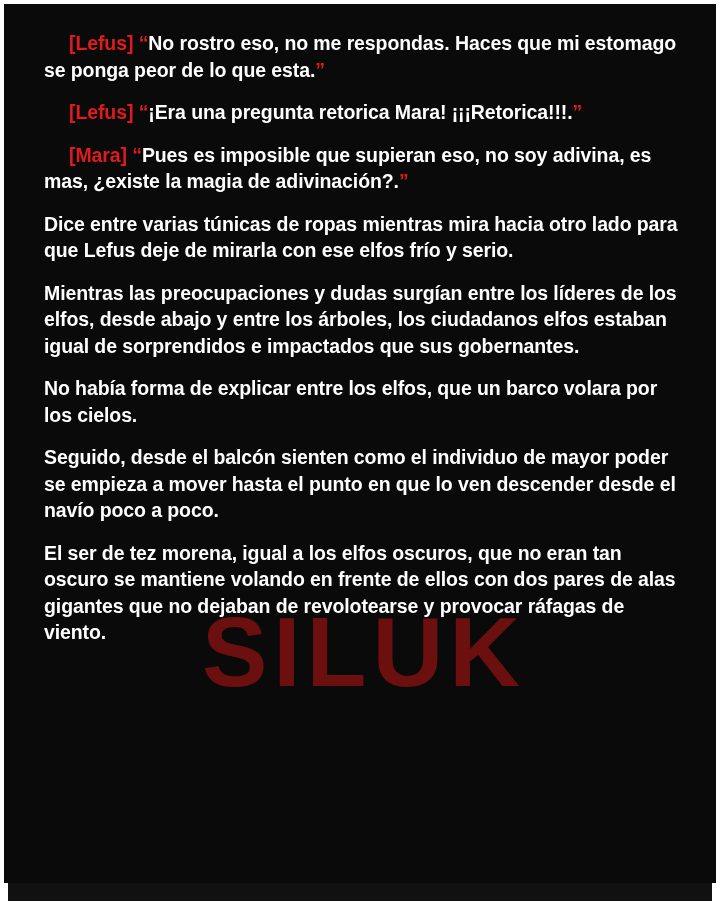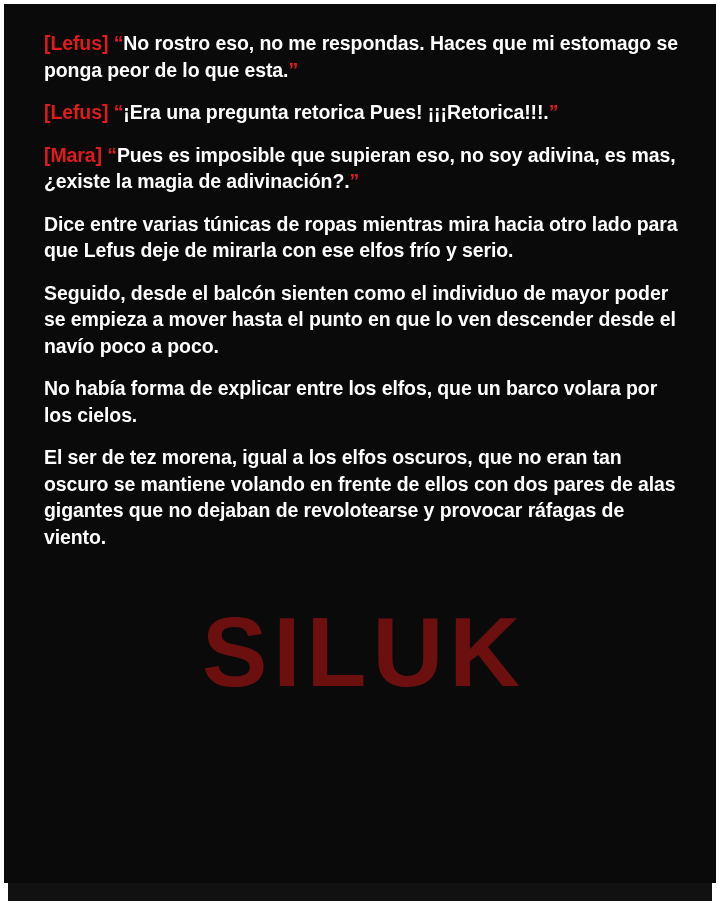--- a/index.html
+++ b/index.html
@@ -43,20 +43,21 @@
   p.para {
     margin: 0 0 16px 0;
     color: #ffffff;
     font-size: 19.5px;
     line-height: 1.36;
     font-weight: bold;
     letter-spacing: -0.1px;
   }
   .speaker {
     color: #e01b1b;
+    margin-left: 25px;
   }
   .quote {
     color: #e01b1b;
   }
   .watermark {
     position: absolute;
     left: 8px;
     right: 0;
     top: 592px;
     text-align: center;
@@ -74,30 +75,31 @@
 
 <div class="page">
 
   <div class="watermark">SILUK</div>
 
   <div class="content">
 
     <p class="para"><span class="speaker">[Lefus]</span> <span class="quote">“</span><span>No rostro eso, no me respondas. Haces que mi estomago se ponga peor de lo que esta.</span><span class="quote">”</span></p>
 
 
-    <p class="para"><span class="speaker">[Lefus]</span> <span class="quote">“</span><span>¡Era una pregunta retorica Pues! ¡¡¡Retorica!!!.</span><span class="quote">”</span></p>
+    <p class="para"><span class="speaker">[Lefus]</span> <span class="quote">“</span><span>¡Era una pregunta retorica Mara! ¡¡¡Retorica!!!.</span><span class="quote">”</span></p>
 
     <p class="para"><span class="speaker">[Mara]</span> <span class="quote">“</span><span>Pues es imposible que supieran eso, no soy adivina, es mas, ¿existe la magia de adivinación?.</span><span class="quote">”</span></p>
 
     <p class="para">Dice entre varias túnicas de ropas mientras mira hacia otro lado para que Lefus deje de mirarla con ese elfos frío y serio.</p>
 
+    <p class="para">Mientras las preocupaciones y dudas surgían entre los líderes de los elfos, desde abajo y entre los árboles, los ciudadanos elfos estaban igual de sorprendidos e impactados que sus gobernantes.</p>
+
+    <p class="para">No había forma de explicar entre los elfos, que un barco volara por los cielos.</p>
 
     <p class="para">Seguido, desde el balcón sienten como el individuo de mayor poder se empieza a mover hasta el punto en que lo ven descender desde el navío poco a poco.</p>
-
-    <p class="para">No había forma de explicar entre los elfos, que un barco volara por los cielos.</p>
 
     <p class="para">El ser de tez morena, igual a los elfos oscuros, que no eran tan oscuro se mantiene volando en frente de ellos con dos pares de alas gigantes que no dejaban de revolotearse y provocar ráfagas de viento.</p>
 
 
   </div>
 
   <div class="bottom-strip"></div>
 </div>
 
 </body></html>

